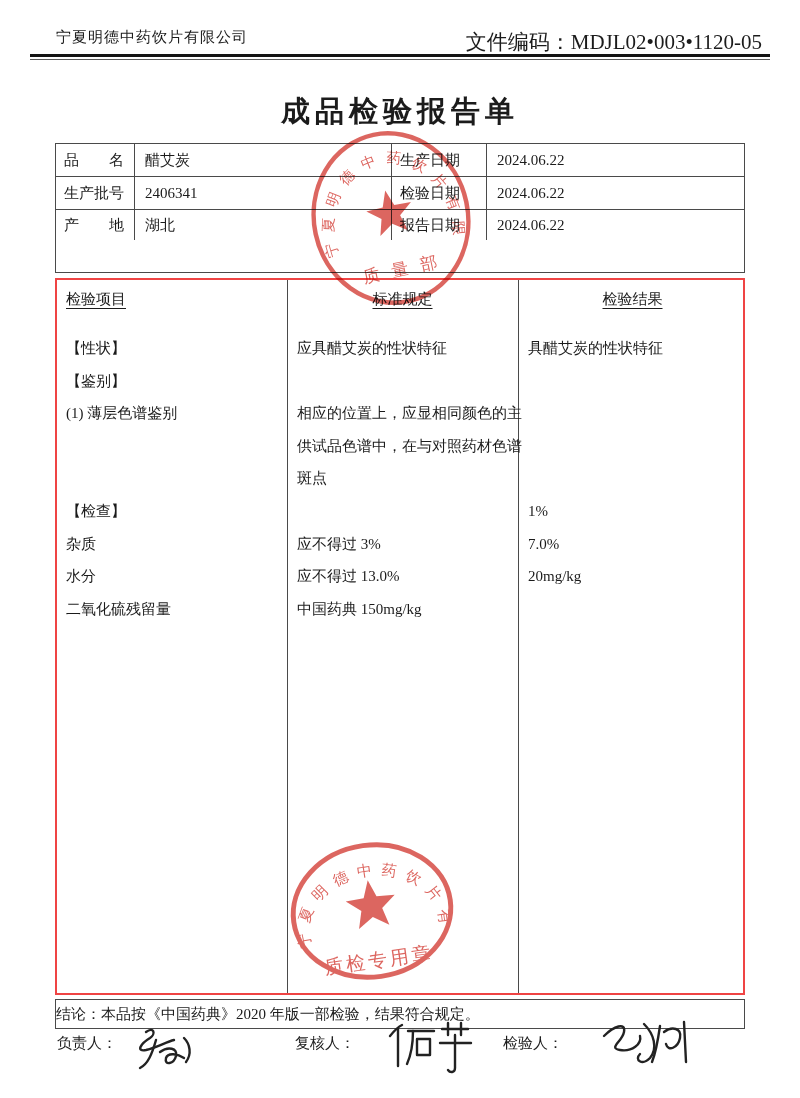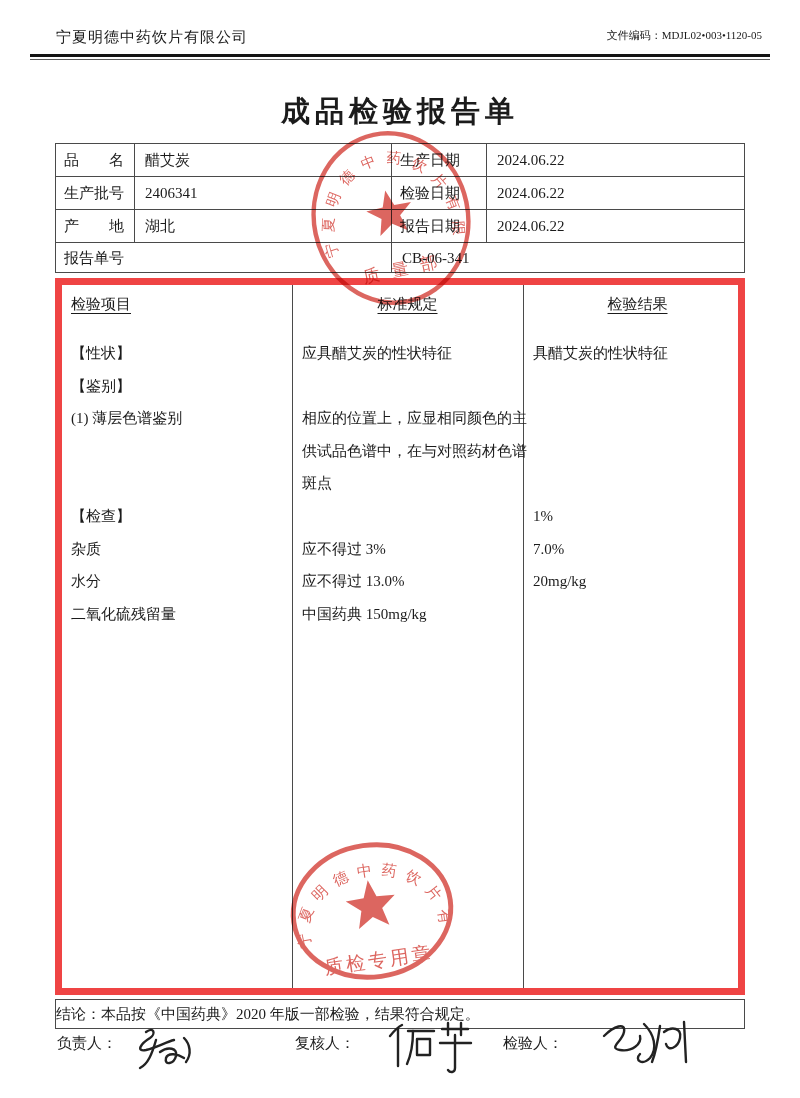--- a/index.html
+++ b/index.html
@@ -4,38 +4,38 @@
 <style>
   html,body{margin:0;padding:0;}
   body{
     width:800px;height:1098px;position:relative;background:#ffffff;
     font-family:"Liberation Serif","DejaVu Serif",serif;color:#1b1b1b;
     overflow:hidden;
   }
   .abs{position:absolute;}
   
   .hdr-company{left:56px;top:28px;font-size:15px;letter-spacing:1px;}
-  .hdr-code{right:38px;top:28px;font-size:11px;text-align:right;}
+  .hdr-code{right:38px;top:28px;font-size:21px;text-align:right;}
   .hdr-rule{left:30px;top:54px;width:740px;border-top:3px solid #141414;}
   .hdr-rule2{left:30px;top:59px;width:740px;border-top:1px solid #5a5a5a;}
   
   .doc-title{left:0;top:92px;width:800px;text-align:center;font-size:29px;font-weight:bold;letter-spacing:5px;}
   
   .info-table{left:55px;top:143px;width:690px;height:130px;border:1px solid #4a4a4a;box-sizing:border-box;}
   .info-row{display:flex;box-sizing:border-box;border-bottom:1px solid #4a4a4a;height:33px;align-items:center;font-size:15px;}
   .info-row:last-child{border-bottom:none;height:30px;}
   .cell{box-sizing:border-box;height:100%;display:flex;align-items:center;padding-left:8px;}
   .c-label{width:79px;border-right:1px solid #4a4a4a;}
   .c-value{width:257px;border-right:1px solid #4a4a4a;padding-left:10px;}
   .c-label2{width:95px;border-right:1px solid #4a4a4a;font-family:Liberation Serif, serif;}
   .c-value2{flex:1;padding-left:10px;}
   .c-label-wide{width:336px;border-right:1px solid #4a4a4a;}
   .c-value-wide{flex:1;padding-left:10px;}
   
-  .main-table{left:55px;top:278px;width:690px;height:717px;border:7px solid #ef4444;box-sizing:border-box;}
+  .main-table{left:55px;top:278px;width:690px;height:717px;border:2px solid #ef4444;box-sizing:border-box;}
   .vline{position:absolute;top:0;bottom:0;border-left:1px solid #4a4a4a;}
   .v1{left:230px;} .v2{left:461px;}
   .insp-head{position:absolute;top:10px;font-size:15px;}
   .insp-head span{text-decoration:underline;text-underline-offset:4px;}
   .h1{left:9px;width:221px;text-align:left;}
   .h2{left:230px;width:231px;text-align:center;}
   .h3{left:461px;width:229px;text-align:center;}
   .insp-col{position:absolute;top:52px;font-size:15px;}
   .col1{left:0;width:230px;} .col2{left:231px;width:230px;} .col3{left:462px;width:228px;}
   .insp-line{height:32.6px;line-height:32.6px;padding-left:9px;white-space:nowrap;}
@@ -68,24 +68,20 @@
     <div class="cell c-label">生产批号</div>
     <div class="cell c-value">2406341</div>
     <div class="cell c-label2">检验日期</div>
     <div class="cell c-value2">2024.06.22</div>
   </div>
   <div class="info-row">
     <div class="cell c-label">产　　地</div>
     <div class="cell c-value">湖北</div>
     <div class="cell c-label2">报告日期</div>
     <div class="cell c-value2">2024.06.22</div>
-  </div>
-  <div class="info-row">
-    <div class="cell c-label-wide">报告单号</div>
-    <div class="cell c-value-wide">CB-06-341</div>
   </div>
 </div>
 
 <div class="abs main-table">
   <div class="vline v1"></div>
   <div class="vline v2"></div>
   <div class="insp-head h1"><span>检验项目</span></div>
   <div class="insp-head h2"><span>标准规定</span></div>
   <div class="insp-head h3"><span>检验结果</span></div>
 

